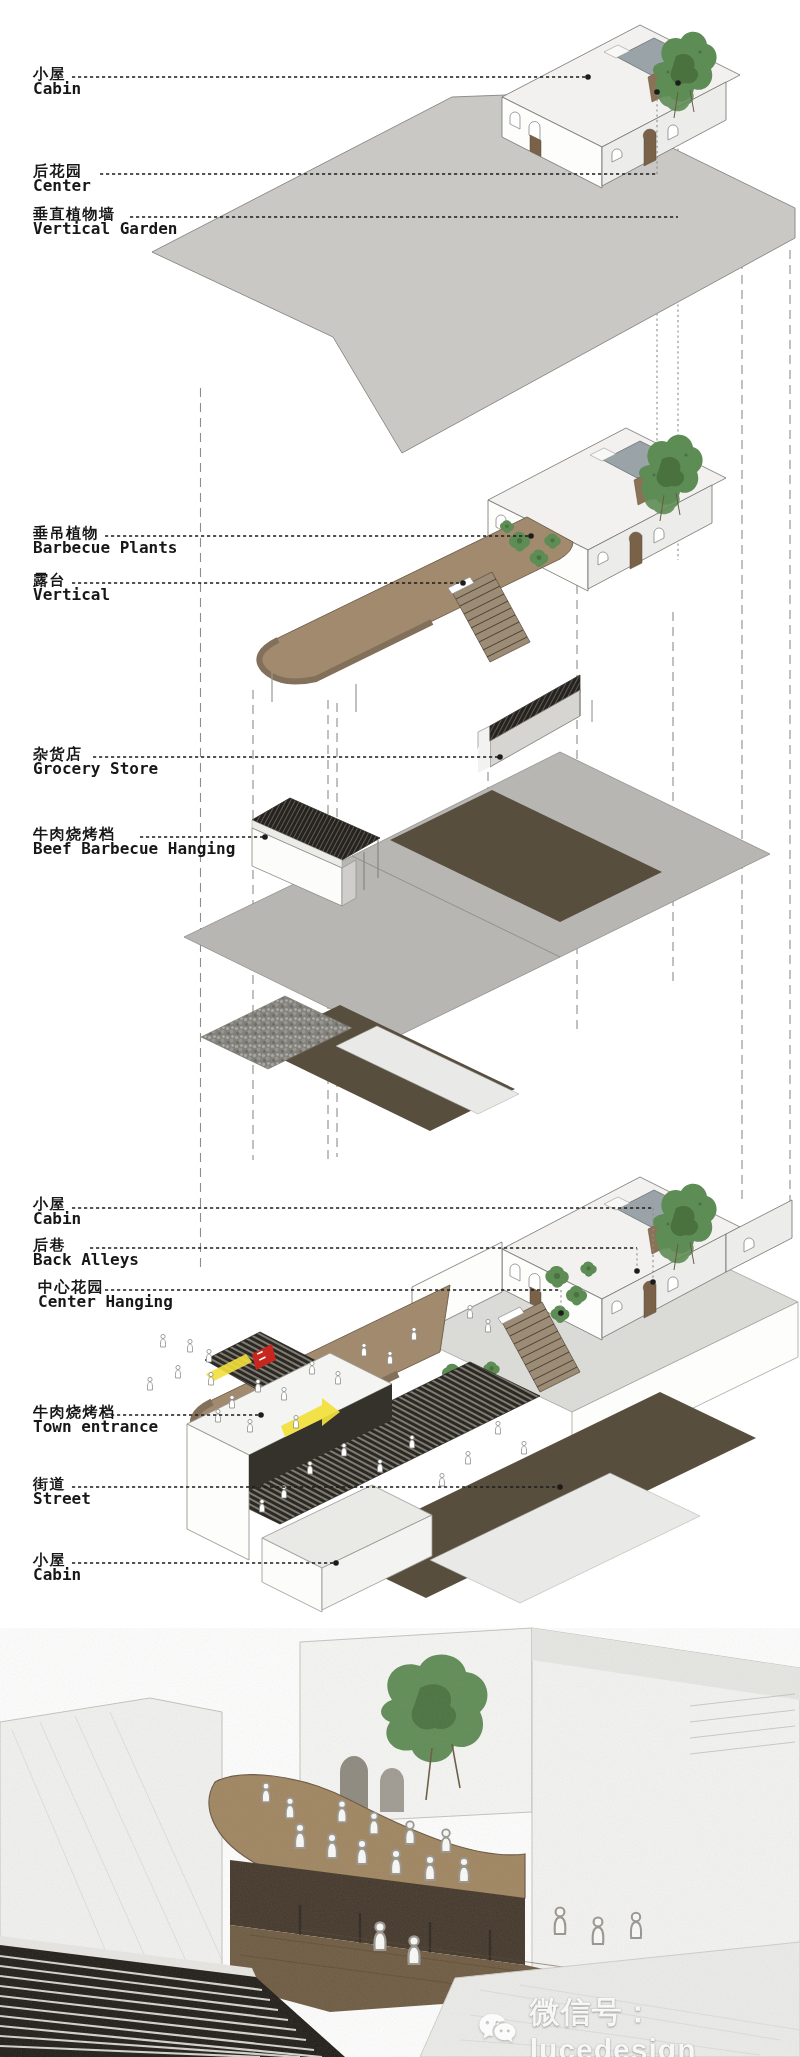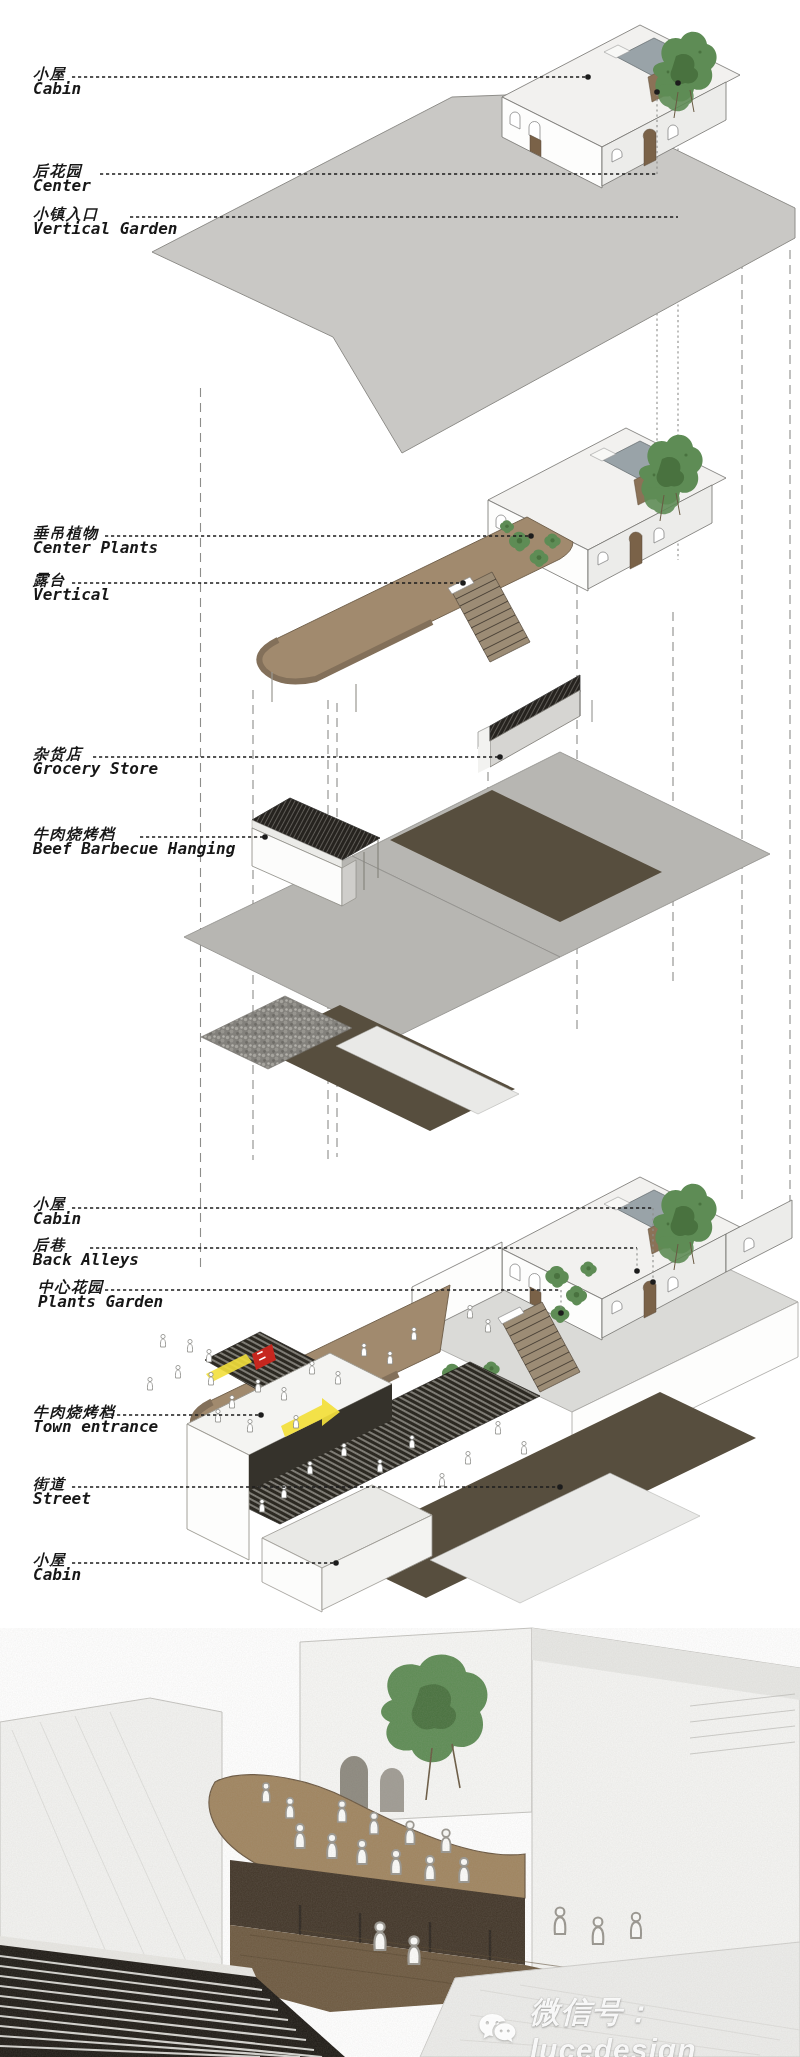--- a/index.html
+++ b/index.html
@@ -1,17 +1,17 @@
 <!DOCTYPE html>
 <html style="--c-leader: #1c1c1c; --c-connector: #8d8d8a; --c-plane: #c9c8c5; --c-planeEdge: #8f8e8a; --c-wall: #fdfdfc; --c-wallShade: #ececea; --c-roof: #f2f1ef; --c-courtyard: #99a3a8; --c-door: #7a6248; --c-gardenWall: #8b7257; --c-tree: #5e8c55; --c-treeDark: #49723f; --c-terrace: #a18a6e; --c-terraceSide: #83705a; --c-concrete: #b7b6b2; --c-darkFloor: #574e3e; --c-lightStrip: #e9e9e7; --c-lattice: #29261f; --c-slatLine: #cfcdc6; --c-yellow: #f2df3b; --c-redSign: #c6271f; --c-renderCanopy: #a08560; --c-renderDark: #43372a; --c-renderWood: #6e5a41; --c-watermark: #ffffff;"><head>
 <meta charset="utf-8">
 <style>
   html,body{margin:0;padding:0;background:#fff;}
   .canvas{position:relative;width:800px;height:2057px;background:#fff;overflow:hidden;
-          font-family:"Liberation Sans",sans-serif;font-style:italic;}
+          font-family:"Liberation Sans",sans-serif;}
   svg.scene{position:absolute;left:0;top:0;}
   .anno{position:absolute;color:#171717;white-space:nowrap;}
   .anno .zh{display:block;font-size:15px;font-weight:700;letter-spacing:1.5px;line-height:1;}
   .anno .en{display:block;font-family:"DejaVu Sans Mono",monospace;font-size:16px;
             font-weight:700;letter-spacing:0;line-height:1;}
   
   .leader{stroke:var(--c-leader,#1c1c1c);stroke-width:1.4;stroke-dasharray:3.2 2.8;fill:none;}
   .leaderdot{fill:var(--c-leader,#1c1c1c);}
   .conn{stroke:var(--c-connector,#8d8d8a);stroke-width:1.1;stroke-dasharray:9 6;fill:none;}
   .conn2{stroke:var(--c-connector,#8d8d8a);stroke-width:1.1;stroke-dasharray:2.2 3;fill:none;}
@@ -353,26 +353,26 @@
 
 <div class="anno" style="left:33px;top:66px">
   <span class="zh">小屋</span>
   <span class="en">Cabin</span>
 </div>
 <div class="anno" style="left:33px;top:163px">
   <span class="zh">后花园</span>
   <span class="en">Center</span>
 </div>
 <div class="anno" style="left:33px;top:206px">
-  <span class="zh">小镇入口</span>
+  <span class="zh">垂直植物墙</span>
   <span class="en">Vertical Garden</span>
 </div>
 <div class="anno" style="left:33px;top:525px">
   <span class="zh">垂吊植物</span>
-  <span class="en">Center Plants</span>
+  <span class="en">Barbecue Plants</span>
 </div>
 <div class="anno" style="left:33px;top:572px">
   <span class="zh">露台</span>
   <span class="en">Vertical</span>
 </div>
 <div class="anno" style="left:33px;top:746px">
   <span class="zh">杂货店</span>
   <span class="en">Grocery Store</span>
 </div>
 <div class="anno" style="left:33px;top:826px">
@@ -382,21 +382,21 @@
 <div class="anno" style="left:33px;top:1196px">
   <span class="zh">小屋</span>
   <span class="en">Cabin</span>
 </div>
 <div class="anno" style="left:33px;top:1237px">
   <span class="zh">后巷</span>
   <span class="en">Back Alleys</span>
 </div>
 <div class="anno" style="left:38px;top:1279px">
   <span class="zh">中心花园</span>
-  <span class="en">Plants Garden</span>
+  <span class="en">Center Hanging</span>
 </div>
 <div class="anno" style="left:33px;top:1404px">
   <span class="zh">牛肉烧烤档</span>
   <span class="en">Town entrance</span>
 </div>
 <div class="anno" style="left:33px;top:1476px">
   <span class="zh">街道</span>
   <span class="en">Street</span>
 </div>
 <div class="anno" style="left:33px;top:1552px">

